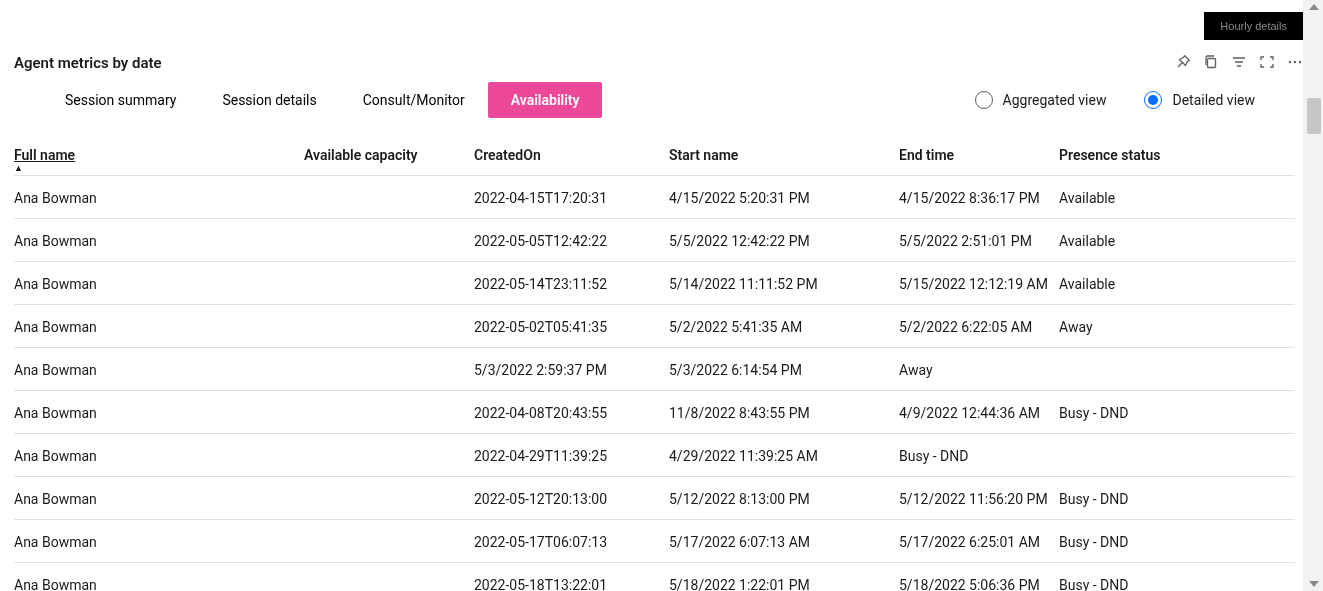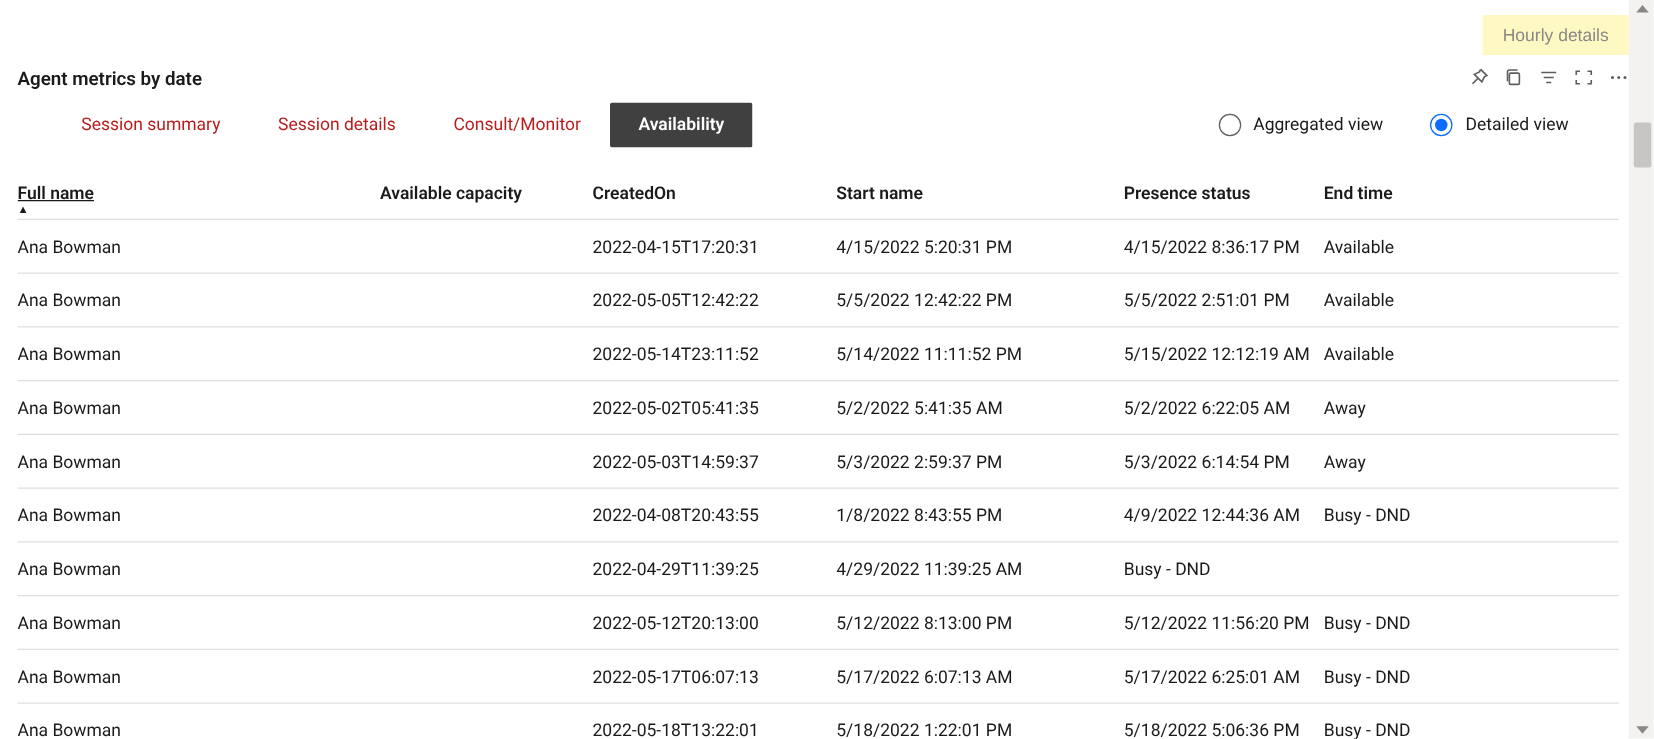--- a/index.html
+++ b/index.html
@@ -61,27 +61,27 @@
     align-items: center;
     margin-bottom: 14px;
   }
   .tabs {
     display: flex;
     gap: 0;
     margin-left: 28px;
   }
   .tab {
     padding: 9px 22px;
-    color: #b91c1c;
+    color: #000000;
     cursor: pointer;
     font-size: 14px;
     border: 1px solid transparent;
   }
   .tab.active {
-    background: #404040;
+    background: #ec4899;
     color: #fff;
     font-weight: 600;
     border-radius: 2px;
   }
 
   .views {
     display: flex;
     gap: 38px;
     align-items: center;
     margin-left: auto;
@@ -107,24 +107,24 @@
     border-radius: 50%;
   }
 
   .hourly {
     position: absolute;
     top: 12px;
     right: 20px;
     z-index: 3;
   }
   .hourly-btn {
-    background: #fef9c3;
+    background: #000000;
     color: #8a8886;
     padding: 8px 16px;
-    font-size: 14px;
+    font-size: 11px;
     border: none;
     cursor: default;
   }
   .toolbar {
     position: absolute;
     top: 54px;
     right: 20px;
     display: flex;
     gap: 12px;
     align-items: center;
@@ -234,22 +234,22 @@
           </div>
         </div>
       </div>
 
       <div class="table-wrap">
         <div class="thead" id="thead">
             <div class="th sort">Full name<span class="sort-caret">▲</span></div>
             <div class="th">Available capacity</div>
             <div class="th">CreatedOn</div>
             <div class="th">Start name</div>
+            <div class="th">End time</div>
             <div class="th">Presence status</div>
-            <div class="th">End time</div>
           </div>
         <div id="tbody">
             <div class="trow">
               <div class="td">Ana Bowman</div>
               <div class="td"></div>
               <div class="td">2022-04-15T17:20:31</div>
               <div class="td">4/15/2022 5:20:31 PM</div>
               <div class="td">4/15/2022 8:36:17 PM</div>
               <div class="td">Available</div>
             </div>
@@ -273,30 +273,29 @@
               <div class="td">Ana Bowman</div>
               <div class="td"></div>
               <div class="td">2022-05-02T05:41:35</div>
               <div class="td">5/2/2022 5:41:35 AM</div>
               <div class="td">5/2/2022 6:22:05 AM</div>
               <div class="td">Away</div>
             </div>
             <div class="trow">
               <div class="td">Ana Bowman</div>
               <div class="td"></div>
-              <div class="td">2022-05-03T14:59:37</div>
               <div class="td">5/3/2022 2:59:37 PM</div>
               <div class="td">5/3/2022 6:14:54 PM</div>
               <div class="td">Away</div>
             </div>
             <div class="trow">
               <div class="td">Ana Bowman</div>
               <div class="td"></div>
               <div class="td">2022-04-08T20:43:55</div>
-              <div class="td">1/8/2022 8:43:55 PM</div>
+              <div class="td">11/8/2022 8:43:55 PM</div>
               <div class="td">4/9/2022 12:44:36 AM</div>
               <div class="td">Busy - DND</div>
             </div>
             <div class="trow">
               <div class="td">Ana Bowman</div>
               <div class="td"></div>
               <div class="td">2022-04-29T11:39:25</div>
               <div class="td">4/29/2022 11:39:25 AM</div>
               <div class="td">Busy - DND</div>
             </div>

